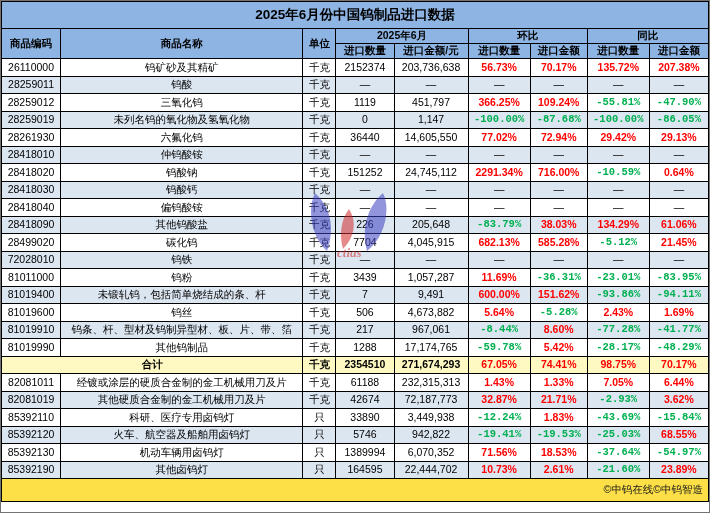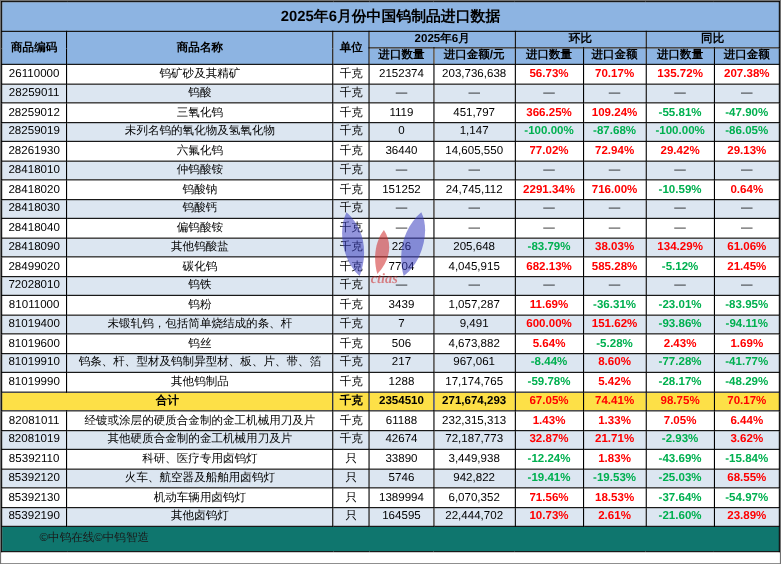--- a/index.html
+++ b/index.html
@@ -14,26 +14,26 @@
     border:1px solid #000;text-align:center;vertical-align:middle;
     font-size:10.5px;color:#000;padding:0 1px;overflow:hidden;white-space:nowrap;
     height:16.5px;line-height:1.05;
   }
   tr.title-row td{
     background:#8DB4E2;font-weight:bold;font-size:13.5px;height:26px;
   }
   thead td{background:#8DB4E2;font-weight:bold;height:14px;}
   tbody td{background:#fff;}
   tbody tr.alt td{background:#DCE6F1;}
-  tbody tr.total td{background:#fde047;font-weight:bold;}
+  tbody tr.total td{background:#fef9c3;font-weight:bold;}
   td.pct{font-weight:bold;}
   td.pos{color:#FF0000;}
-  td.neg{color:#00B050;}
+  td.neg{color:#00B050;font-family:Liberation Mono, monospace;}
   tr.footer-row td{
-    border-top:1px solid #000;background:#0f766e;text-align:left;
+    border-top:1px solid #000;background:#fde047;text-align:right;
     padding-right:5px;height:22px;font-size:10.5px;color:#1a1a1a;padding-left:34px;
   }
   
   .wm{position:absolute;pointer-events:none;z-index:5;}
   .wm-text{
     left:176px;top:250px;font-size:36px;letter-spacing:0px;
     color:rgba(104,96,200,0.42);font-family:"Liberation Serif","DejaVu Serif",serif;
     font-weight:bold;white-space:nowrap;
   }
   .wm-logo{left:300px;top:190px;width:100px;height:78px;opacity:0.55;}

